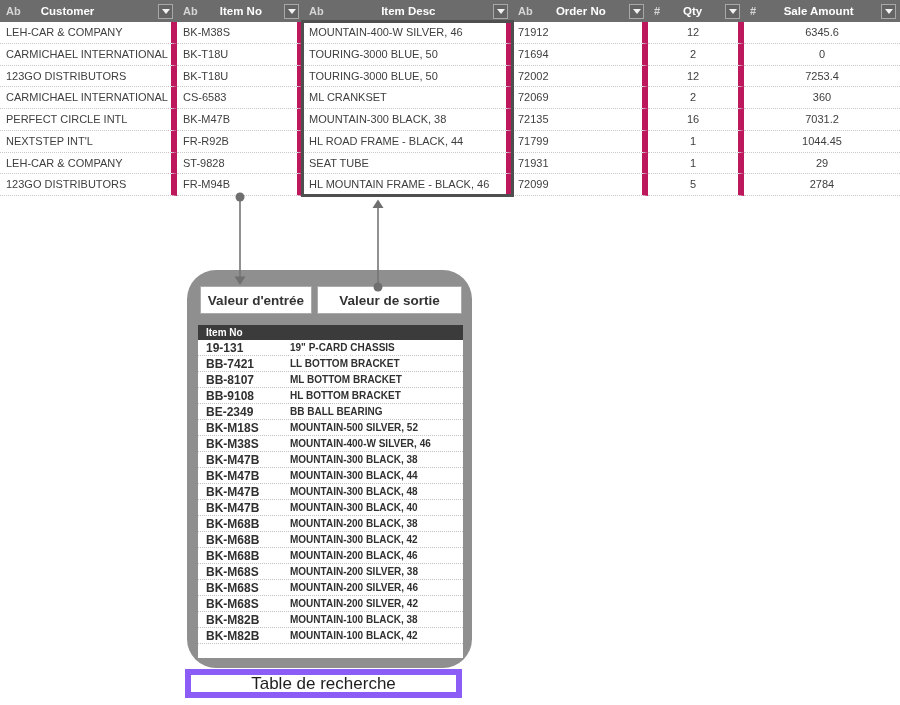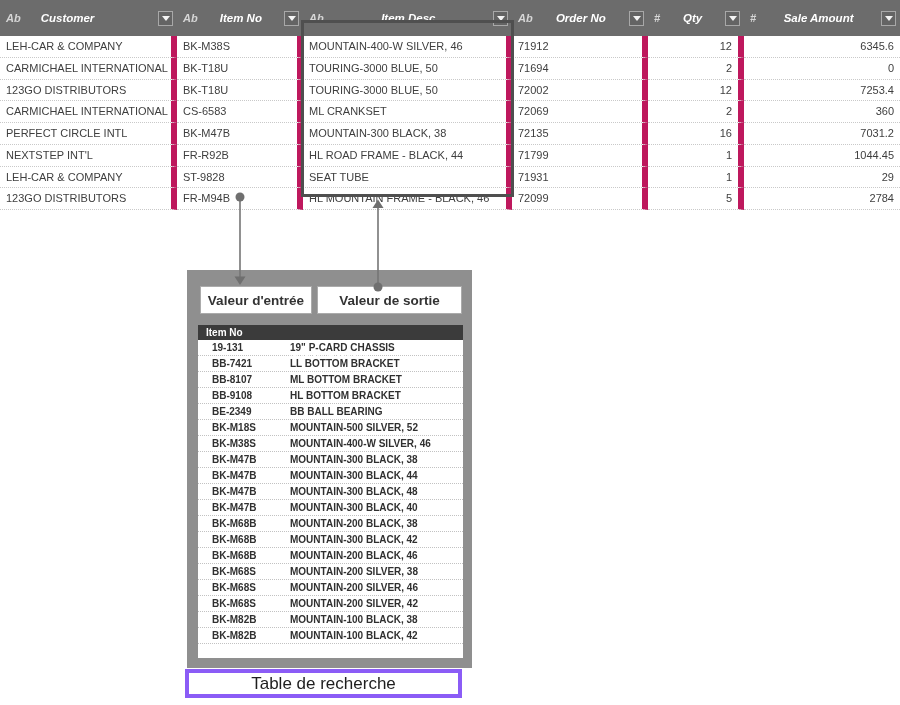--- a/index.html
+++ b/index.html
@@ -3,60 +3,60 @@
 <meta charset="utf-8">
 <style>
   * { margin:0; padding:0; box-sizing:border-box; font-family:"Liberation Sans", sans-serif; }
   html,body { background:#ffffff; }
   .stage { position:relative; width:900px; height:705px; background:#fff; overflow:hidden; }
 
   
   .pq-table { position:absolute; left:0; top:0; width:900px; height:196px; }
   .pq-header {
     display:grid; grid-template-columns:177px 126px 209px 136px 96px 156px;
-    height:36px; background:#6c6c6c;font-style:italic;
+    height:22px; background:#6c6c6c;
   }
   .hcell { display:flex; align-items:center; padding:0 4px 0 6px; gap:4px; overflow:hidden; }
   .ticon { color:#d6d6d6; font-size:11px; font-weight:bold; flex:0 0 auto; }
   .hlabel { flex:1 1 auto; text-align:center; color:#ffffff; font-weight:bold; font-size:11.5px; white-space:nowrap; overflow:hidden; }
   .hcell:first-child .hlabel { text-align:left; padding-left:16px; }
   .fbtn { flex:0 0 auto; width:15px; height:15px; background:#646464; border:1px solid #a8a8a8;
           display:flex; align-items:center; justify-content:center; cursor:pointer; }
   .tri { width:0; height:0; border-left:4px solid transparent; border-right:4px solid transparent; border-top:5px solid #f4f4f4; }
   .pq-body {
     display:grid; grid-template-columns:177px 126px 209px 136px 96px 156px;
     grid-auto-rows:21.75px; height:174px;
   }
   .cell { font-size:11px; color:#3e3e3e; padding:4px 6px 0 6px; white-space:nowrap; overflow:hidden;
           border-right:6px solid #be185d; border-bottom:1px dotted #c9c9c9; background:#fff; }
-  .cell.r { text-align:right; }
+  .cell.r { text-align:center; }
   .cell.last { border-right:none; }
   .sel-overlay { position:absolute; left:301px; top:20px; width:213px; height:177px;
                  border:3px solid #4f4f4f; pointer-events:none; z-index:5; }
 
   
   .connector-layer { position:absolute; left:0; top:0; width:900px; height:705px; pointer-events:none; z-index:20; }
 
   
-  .panel { position:absolute; left:187px; top:270px; width:285px; height:398px; background:#8f8f8f; z-index:10; }
+  .panel { position:absolute; left:187px; top:270px; width:285px; height:398px; background:#8f8f8f; z-index:10;border-radius:29px; }
   .label-box { position:absolute; top:16px; height:28px; background:#ffffff; border:1px solid #ababab;
                display:flex; align-items:center; justify-content:center;
                font-weight:bold; font-size:13.5px; color:#333333; white-space:nowrap; }
   .label-box.in  { left:13px;  width:112px; }
   .label-box.out { left:130px; width:145px; }
   .lookup-table { position:absolute; left:11px; top:55px; width:265px; height:333px; background:#ffffff; overflow:hidden; }
   .lt-header { display:flex; height:15px; background:#3b3b3b; color:#ffffff; font-size:10px; font-weight:bold; align-items:center; }
   .lt-header .c1 { width:92px; padding-left:8px; }
   .lt-header .c2 { flex:1;margin-top:44px; }
   .ltrow { display:flex; height:16px; align-items:center; border-bottom:1px dotted #c2c2c2; background:#fff; }
-  .ltc1 { width:92px; padding-left:14px; font-size:10px; font-weight:600; color:#303030; white-space:nowrap; }
+  .ltc1 { width:92px; padding-left:8px; font-size:12px; font-weight:600; color:#303030; white-space:nowrap; }
   .ltc2 { flex:1; font-size:10px; font-weight:600; color:#303030; white-space:nowrap; overflow:hidden; }
 
   .caption-box { position:absolute; left:185px; top:669px; width:277px; height:29px; background:#ffffff;
-                 border:4px solid #8b5cf6; display:flex; align-items:center; justify-content:center;
+                 border:6px solid #8b5cf6; display:flex; align-items:center; justify-content:center;
                  font-size:17px; color:#1e1e1e; z-index:11; }
 </style>
 </head>
 <body>
 
 <div class="stage">
 
   <div class="pq-table">
     <div class="pq-header" id="pqHeader">
         <div class="hcell">

